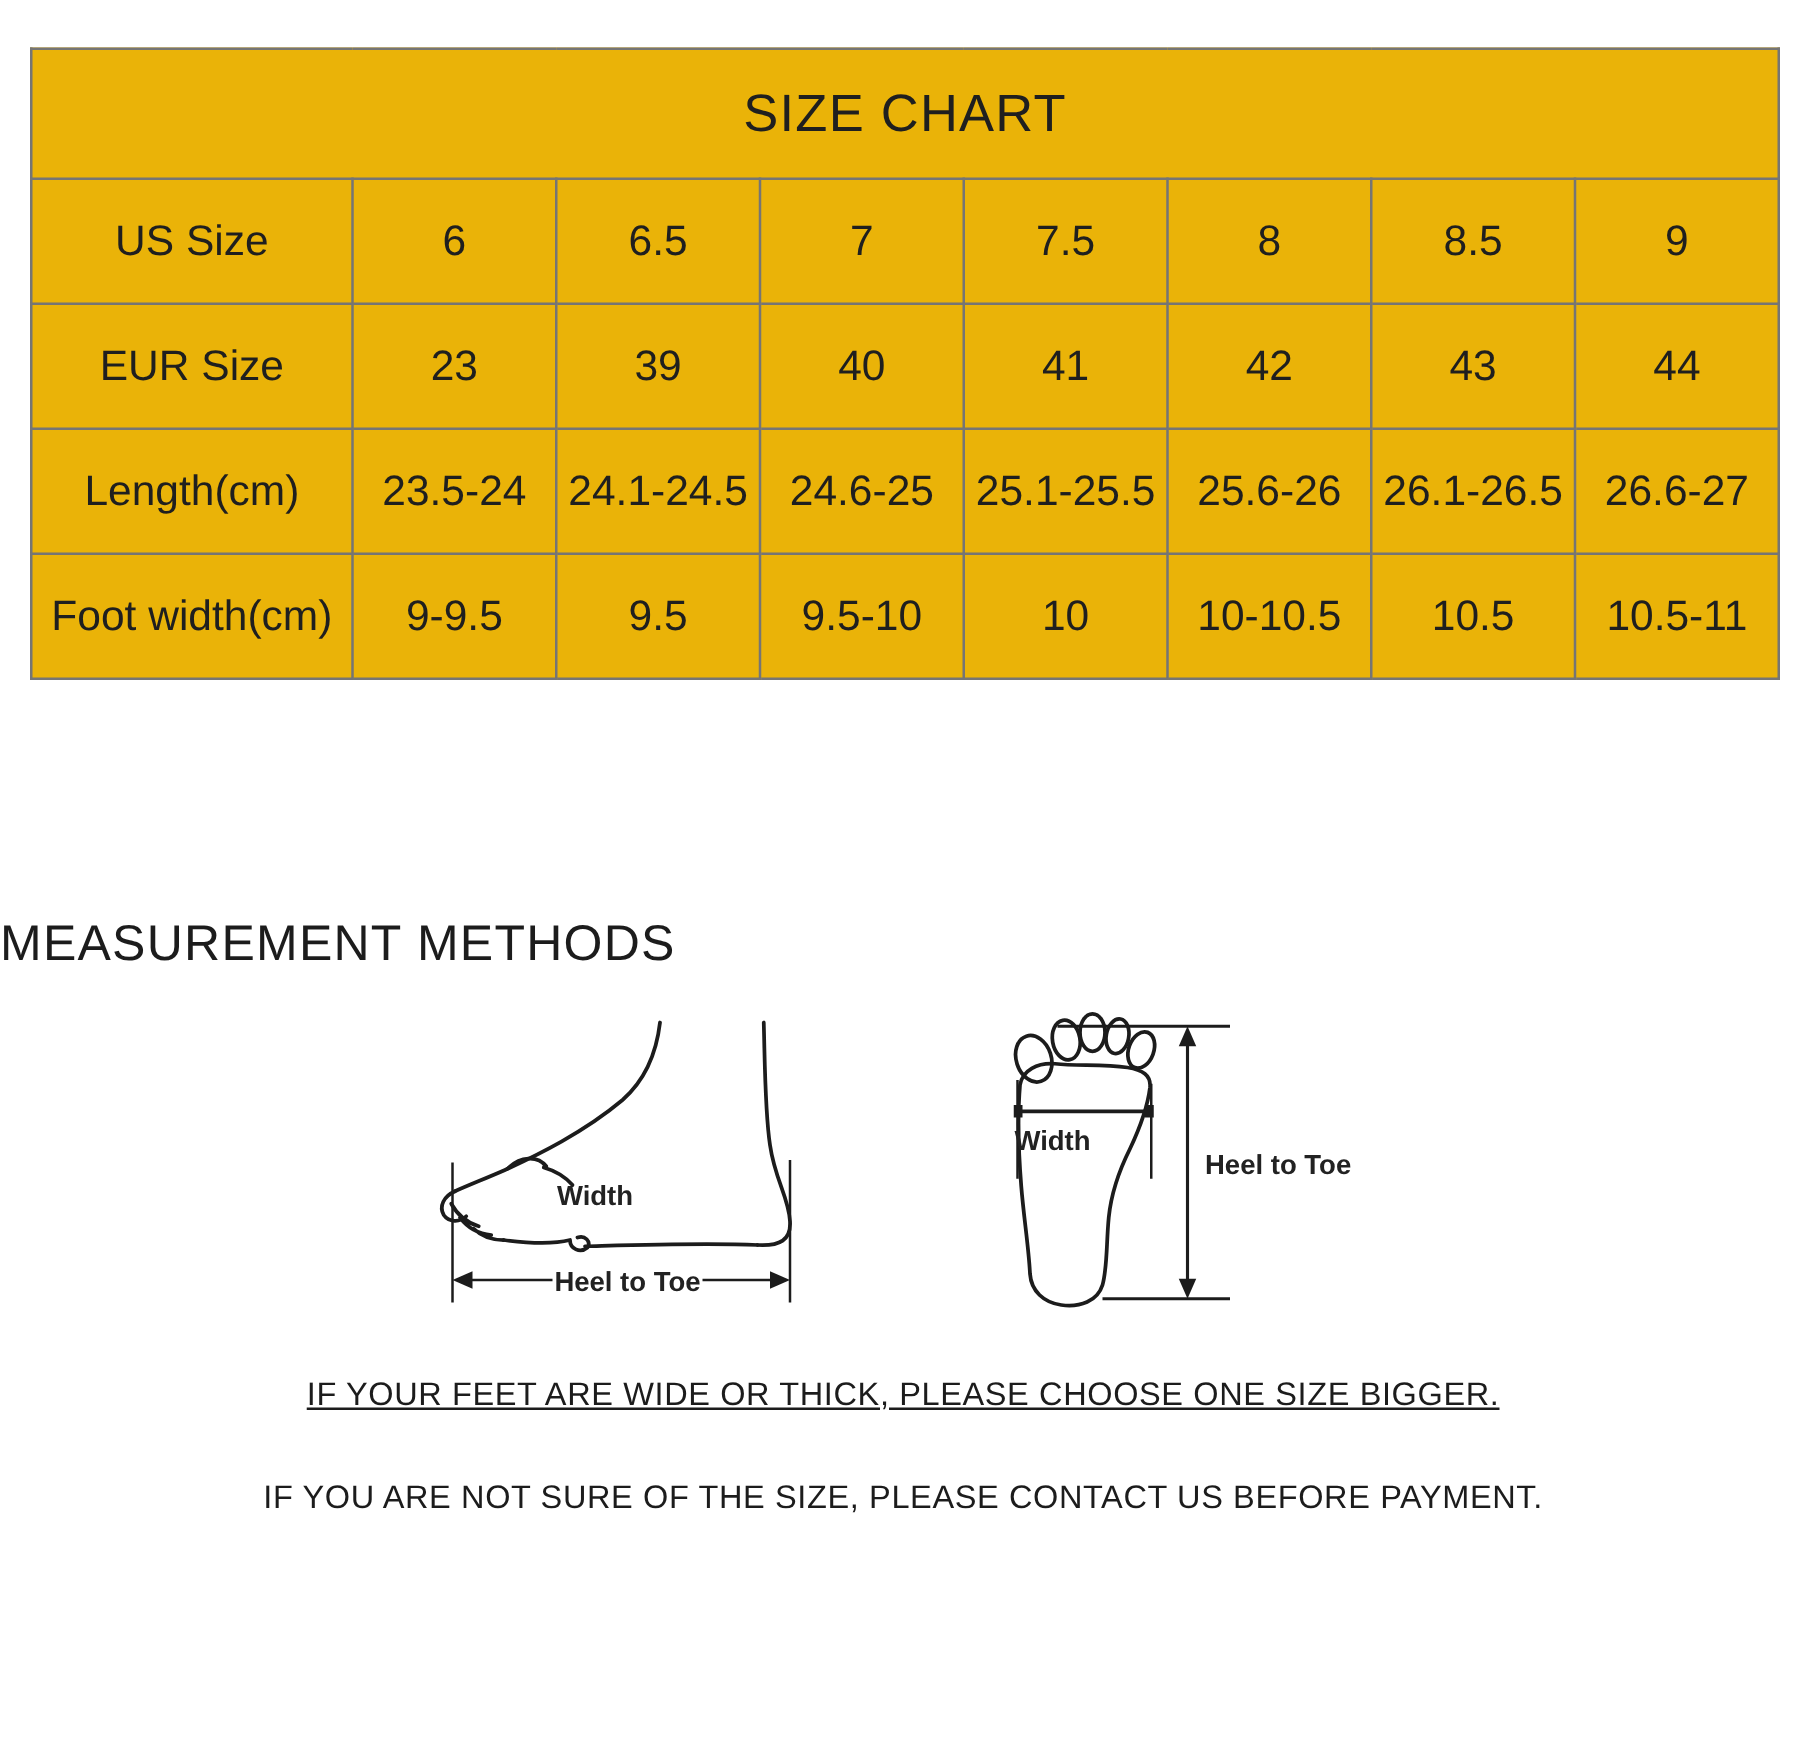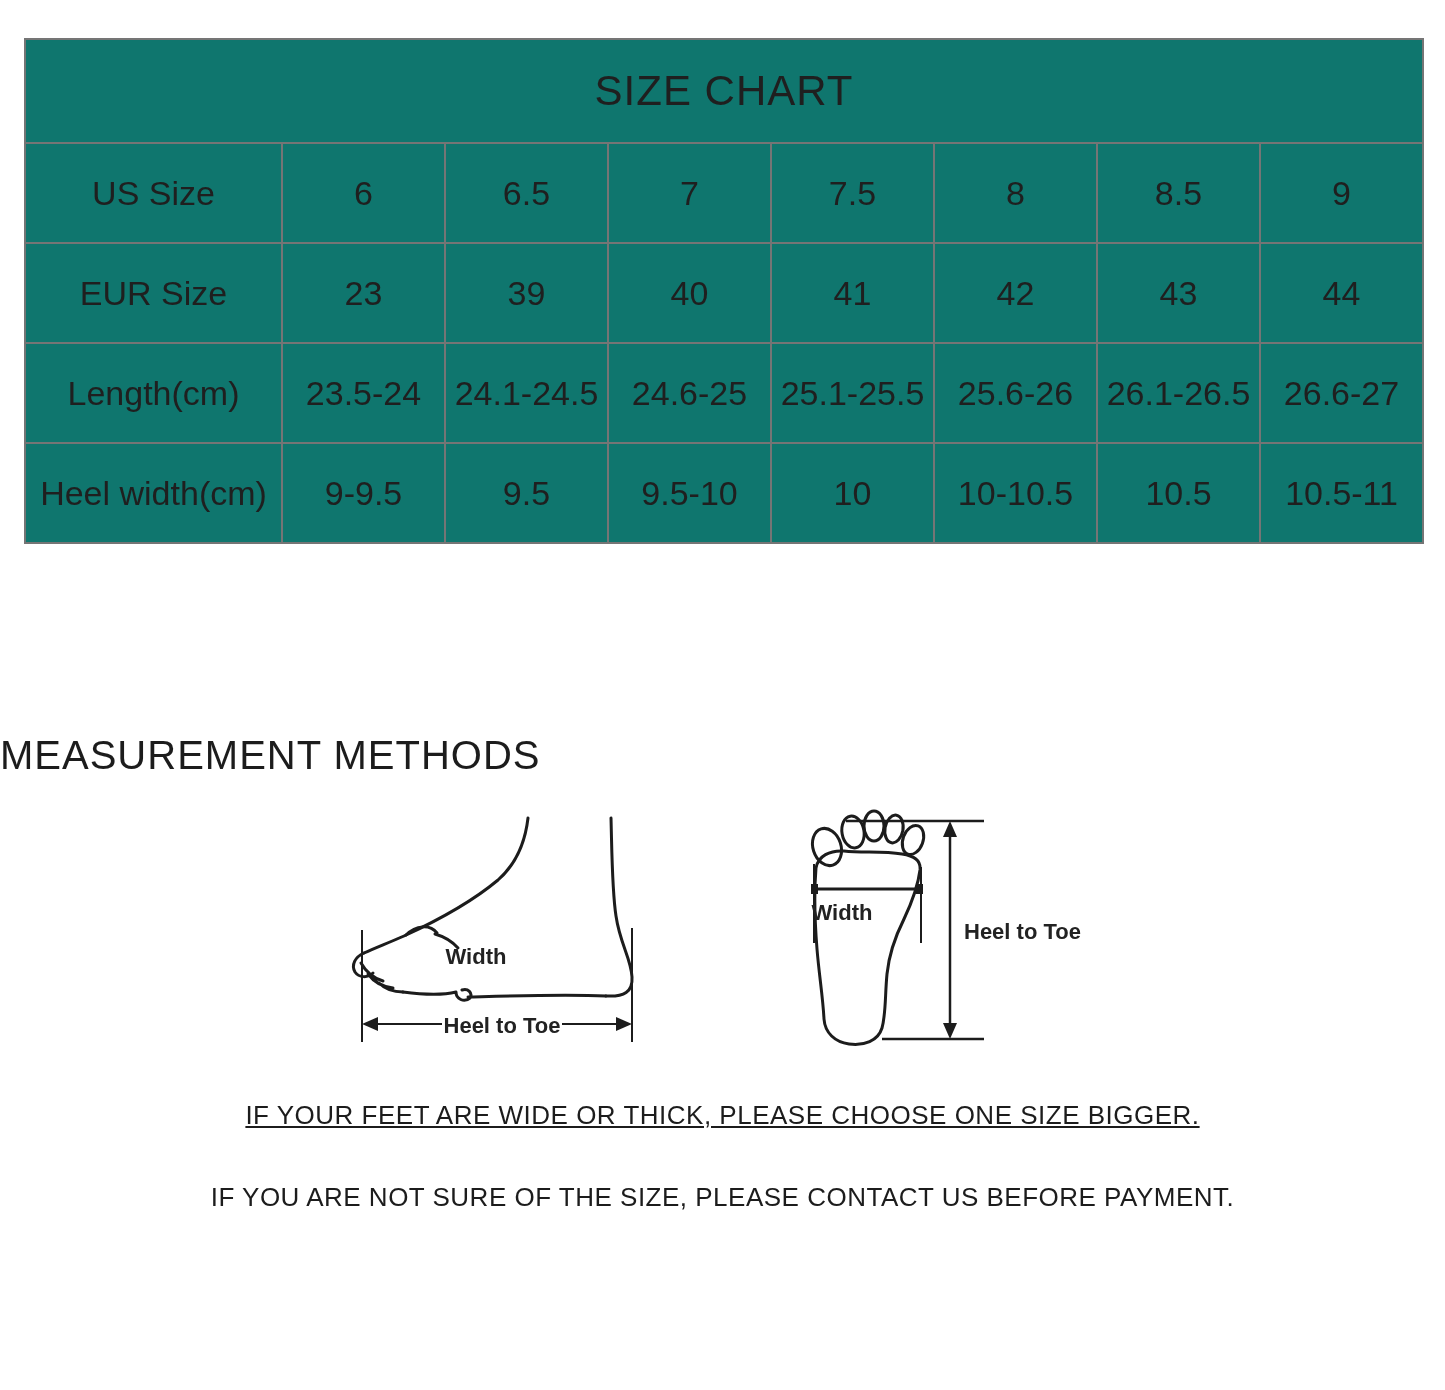--- a/index.html
+++ b/index.html
@@ -5,21 +5,21 @@
   html,body{margin:0;padding:0;background:#ffffff;}
   body{
     width:1445px;height:1390px;position:relative;overflow:hidden;
     font-family:"Liberation Sans","DejaVu Sans",sans-serif;
     color:#1f1f1f;
   }
   
   .size-table{
     position:absolute;left:24px;top:38px;width:1397px;
     border-collapse:collapse;table-layout:fixed;
-    background:#0f766e;
+    background:#eab308;
   }
   .size-table td{
     border:2px solid #757575;
     text-align:center;vertical-align:middle;
     font-size:34px;color:#1f1f1f;
     padding:0;overflow:hidden;white-space:nowrap;
   }
   .size-table td.title-cell{height:102px;font-size:42px;letter-spacing:1px;}
   .size-table tr.data-row td{height:98px;}
   .size-table td.note-cell{
@@ -88,21 +88,21 @@
     <td>Length(cm)</td>
     <td>23.5-24</td>
     <td>24.1-24.5</td>
     <td>24.6-25</td>
     <td>25.1-25.5</td>
     <td>25.6-26</td>
     <td>26.1-26.5</td>
     <td>26.6-27</td>
   </tr>
   <tr class="data-row">
-    <td>Heel width(cm)</td>
+    <td>Foot width(cm)</td>
     <td>9-9.5</td>
     <td>9.5</td>
     <td>9.5-10</td>
     <td>10</td>
     <td>10-10.5</td>
     <td>10.5</td>
     <td>10.5-11</td>
   </tr>
 </tbody>
   </table>

